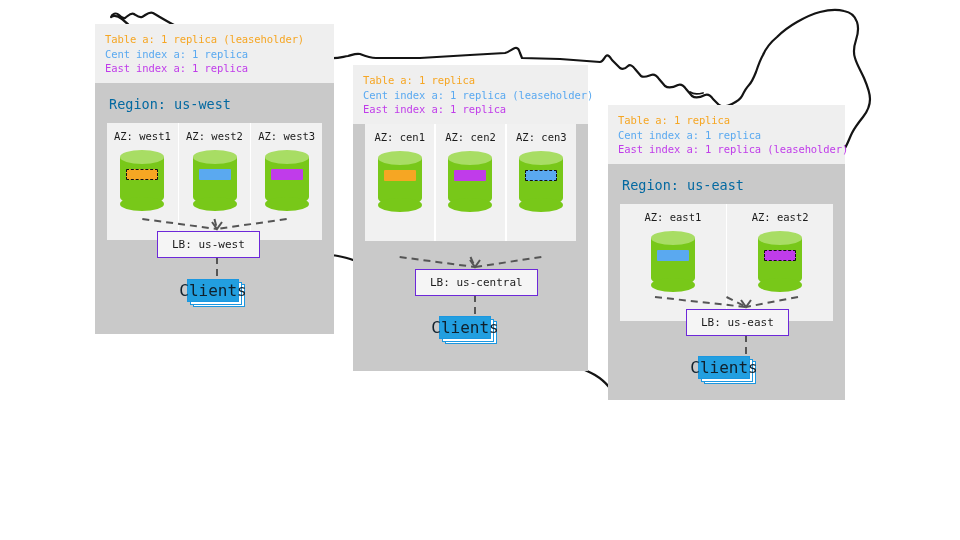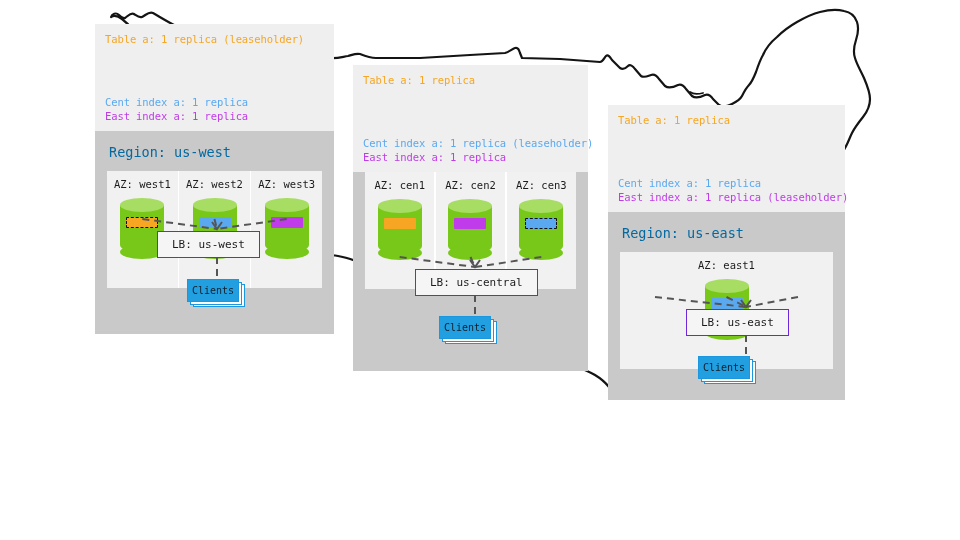--- a/index.html
+++ b/index.html
@@ -37,21 +37,21 @@
     padding: 8px 10px 7px 10px;
     line-height: 14.5px;
   }
   .rep-line {
     font-family: "DejaVu Sans Mono", monospace;
     font-size: 10.5px;
     white-space: nowrap;
     letter-spacing: -0.1px;
   }
   .rep-table { color: #f6a623; }
-  .rep-cent  { color: #5aa9f0; margin-top: 48px; }
+  .rep-cent  { color: #5aa9f0; }
   .rep-east  { color: #c03cea; }
 
   .region-title {
     font-family: "DejaVu Sans Mono", monospace;
     font-size: 13.5px;
     color: #0369a1;
     padding: 13px 0 11px 14px;
   }
 
   
@@ -157,21 +157,21 @@
   }
   .clients .sheet.s3 { left: 6px; top: 5px; }
   .clients .sheet.s2 { left: 3px; top: 2.5px; }
   .clients .sheet.s1 {
     left: 0; top: 0;
     background: #229fe0;
     display: flex;
     align-items: center;
     justify-content: center;
     font-family: "DejaVu Sans Mono", monospace;
-    font-size: 10px;
+    font-size: 16px;
     color: #10202c;
   }
 
   
   .legend {
     position: absolute;
     display: flex;
     align-items: center;
     gap: 6px;
   }
@@ -448,20 +448,30 @@
           <div class="az">
             <div class="az-label">AZ: east1</div>
             <div class="cyl">
               <div class="cyl-body"></div>
               <div class="cyl-bottom"></div>
               <div class="cyl-top"></div>
               <div class="chip" style="background: rgb(90, 169, 240);"></div>
             </div>
             <div style="height: 28px;"></div>
           </div>
+          <div class="az">
+            <div class="az-label">AZ: east2</div>
+            <div class="cyl">
+              <div class="cyl-body"></div>
+              <div class="cyl-bottom"></div>
+              <div class="cyl-top"></div>
+              <div class="chip lease" style="background: rgb(192, 60, 234);"></div>
+            </div>
+            <div style="height: 28px;"></div>
+          </div>
         </div>
         <svg class="connector-layer" viewBox="0 0 237 306">
           <path d="M47,192 L138,202" stroke="#555555" stroke-width="2" fill="none" stroke-dasharray="7,5"></path>
           <path d="M118.5,192 L138,202" stroke="#555555" stroke-width="2" fill="none" stroke-dasharray="7,5"></path>
           <path d="M190,192 L138,202" stroke="#555555" stroke-width="2" fill="none" stroke-dasharray="7,5"></path>
           <path d="M133,195 L138,202 L143,195" stroke="#555555" stroke-width="2" fill="none"></path>
           <path d="M138,230 L138,250" stroke="#555555" stroke-width="2" fill="none" stroke-dasharray="7,5"></path>
         </svg>
         <div class="lb" style="left: 78px; top: 204px;">LB: us-east</div>
         <div class="clients" style="left: 90px; top: 251px;">

